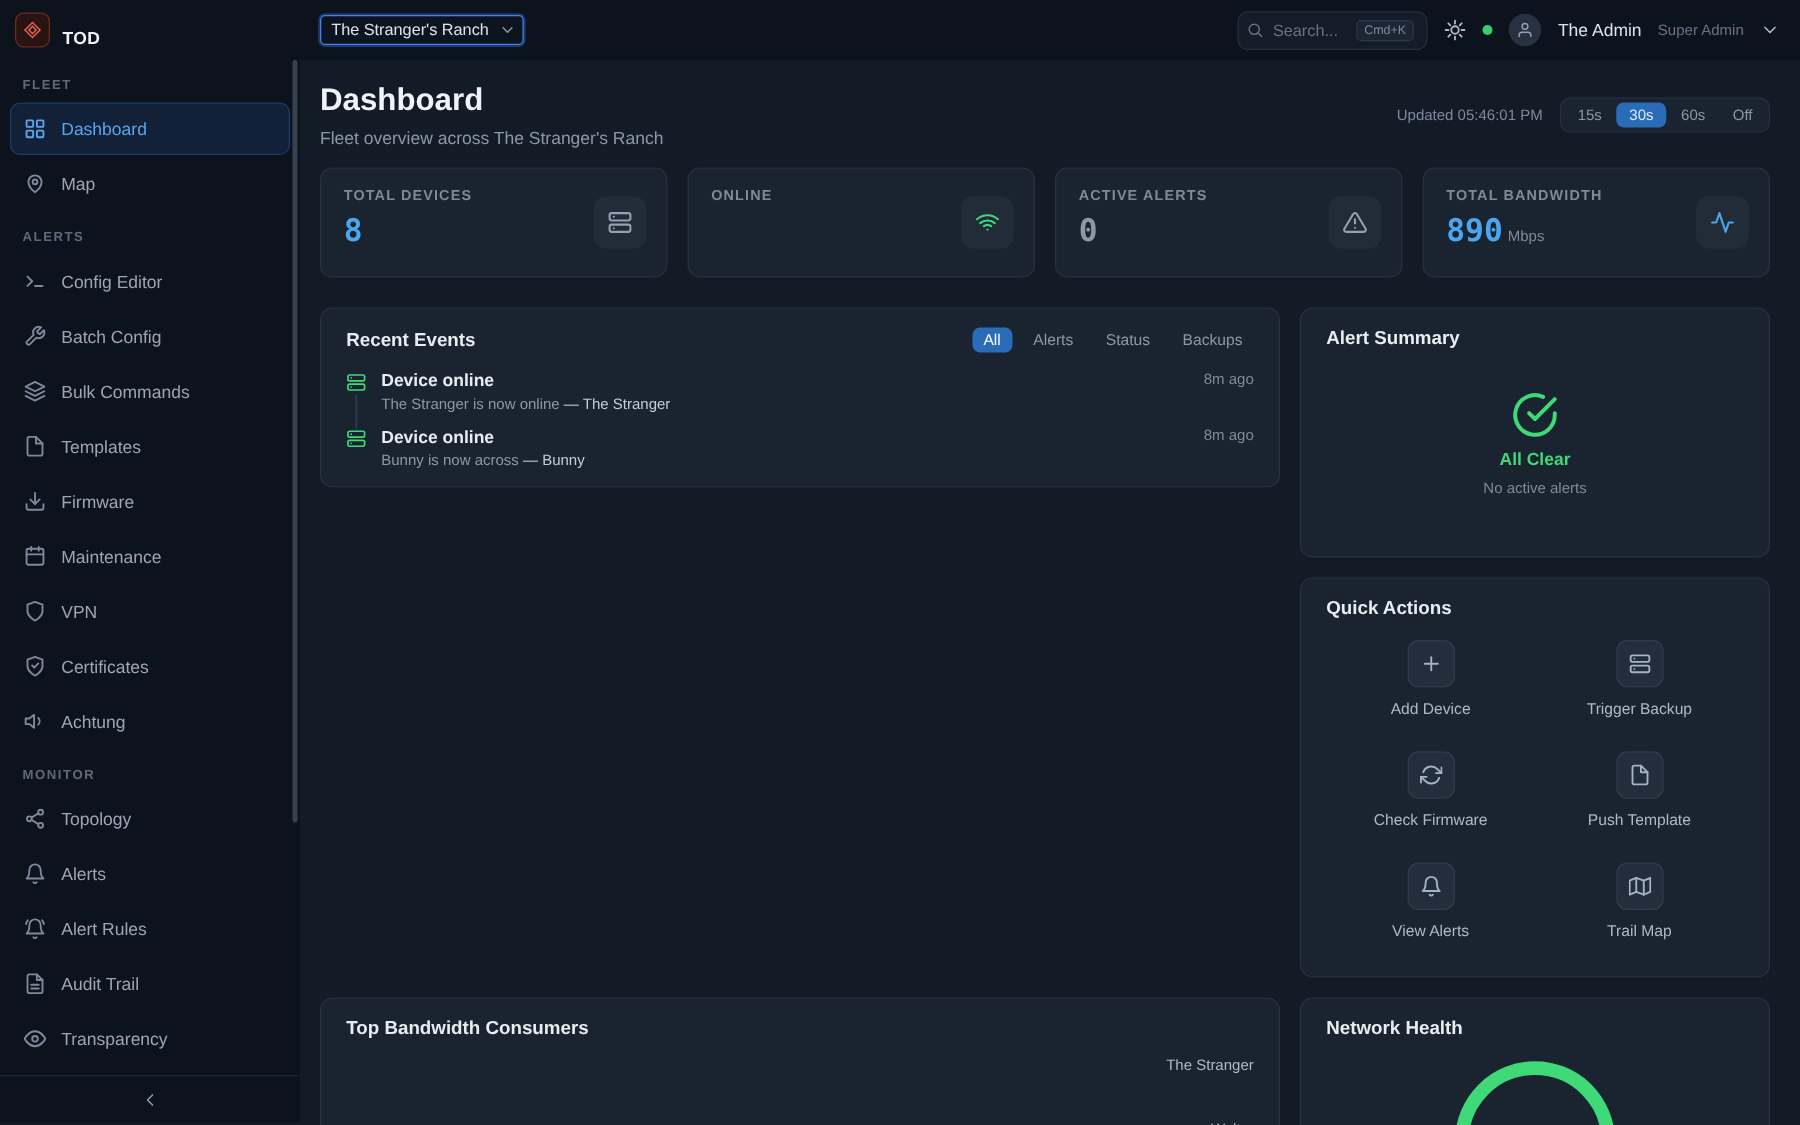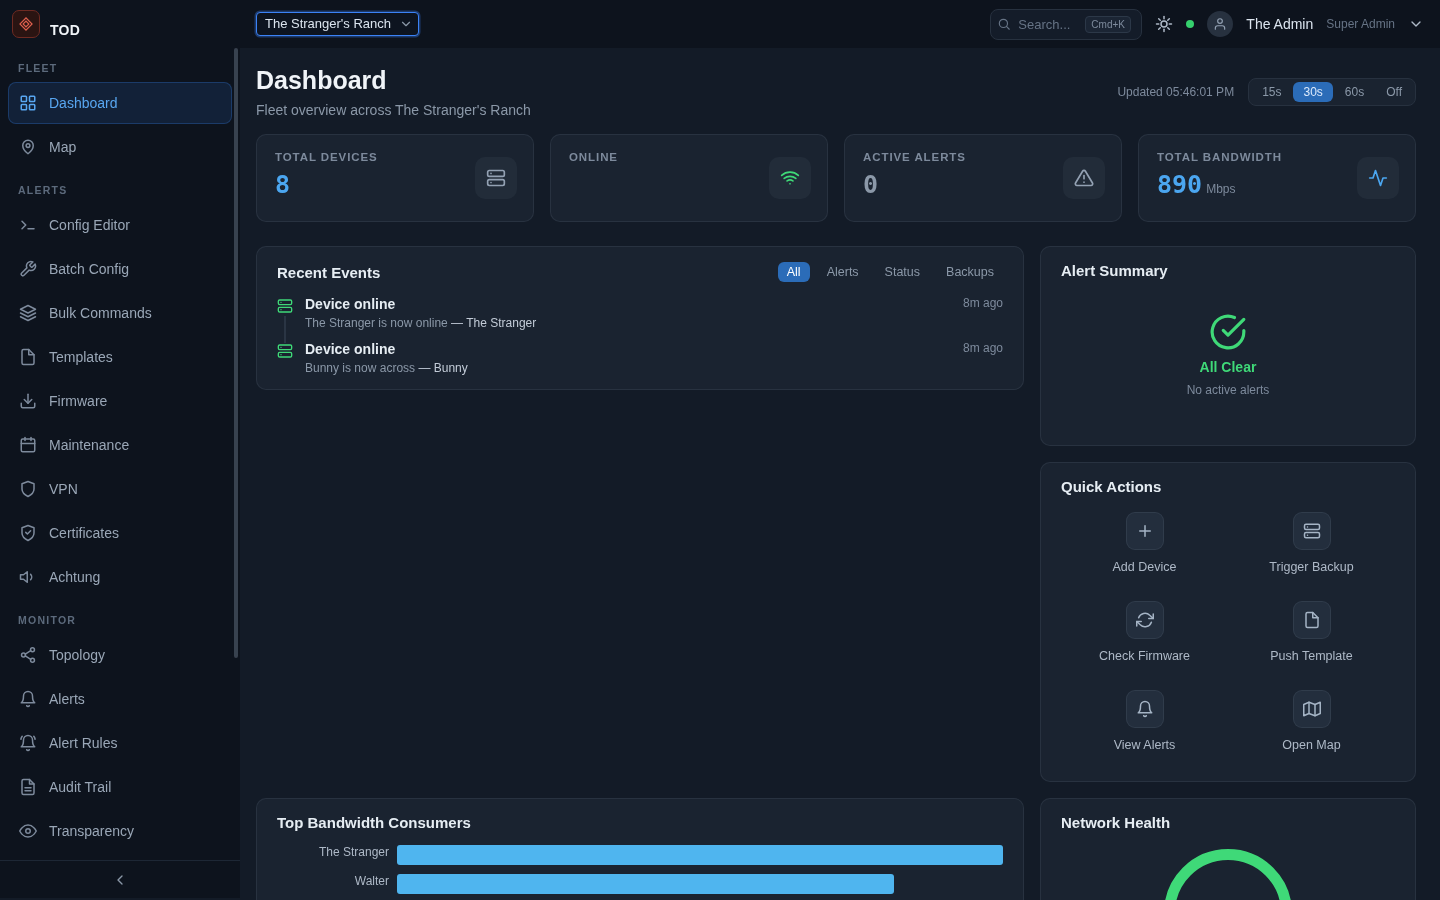--- a/index.html
+++ b/index.html
@@ -71,21 +71,21 @@
   .event-icon{color:#3fd978;display:flex;margin-top:2px;position:relative;z-index:1;}
   .event:not(:last-child)::before{content:'';position:absolute;left:7px;top:22px;bottom:-4px;width:1.5px;background:#2a3544;}
   .event-body{flex:1;min-width:0;}
   .event-title{font-size:14px;font-weight:600;color:#e6edf3;}
   .event-desc{font-size:12px;color:#8b98a8;margin-top:4px;}
   .event-desc .dev{color:#c3ccd8;}
   .event-time{font-size:12px;color:#7d8a9c;}
 
   .bw-card{margin-top:auto;height:148px;padding:15px 20px;overflow:hidden;}
   .bw-rows{margin-top:13px;display:flex;flex-direction:column;gap:9px;}
-  .bw-row{display:flex;align-items:flex-start;gap:8px;}
+  .bw-row{display:flex;align-items:flex-end;gap:8px;flex-direction:column;}
   .bw-label{width:112px;text-align:right;font-size:12px;color:#aeb9c7;flex:none;}
   .bw-track{flex:1;}
   .bw-bar{height:20px;background:#4fb5ef;border-radius:3px;}
 
   .alert-card{height:200px;padding:15px 20px;display:flex;flex-direction:column;}
   .alert-center{flex:1;display:flex;flex-direction:column;align-items:center;justify-content:center;gap:8px;}
   .check-icon{color:#3fd978;display:flex;}
   .alert-status{color:#3fd978;font-size:14px;font-weight:700;}
   .alert-detail{color:#7d8a9c;font-size:12px;}
 
@@ -533,21 +533,21 @@
               <span class="qa-label">View Alerts</span>
             </div>
             <div class="qa-item">
               <span class="qa-tile">
                 <svg width="18" height="18" viewBox="0 0 24 24" fill="none" stroke="currentColor" stroke-width="2" stroke-linecap="round" stroke-linejoin="round">
                   <polygon points="1 6 8 3 16 6 23 3 23 18 16 21 8 18 1 21 1 6"></polygon>
                   <line x1="8" y1="3" x2="8" y2="18"></line>
                   <line x1="16" y1="6" x2="16" y2="21"></line>
                 </svg>
               </span>
-              <span class="qa-label">Open Map</span>
+              <span class="qa-label">Trail Map</span>
             </div>
           </div>
       </section>
 
       <section class="card nh-card">
         <span class="card-title">Network Health</span>
         <div class="nh-ring"></div>
       </section>
     </div>
   </div>

